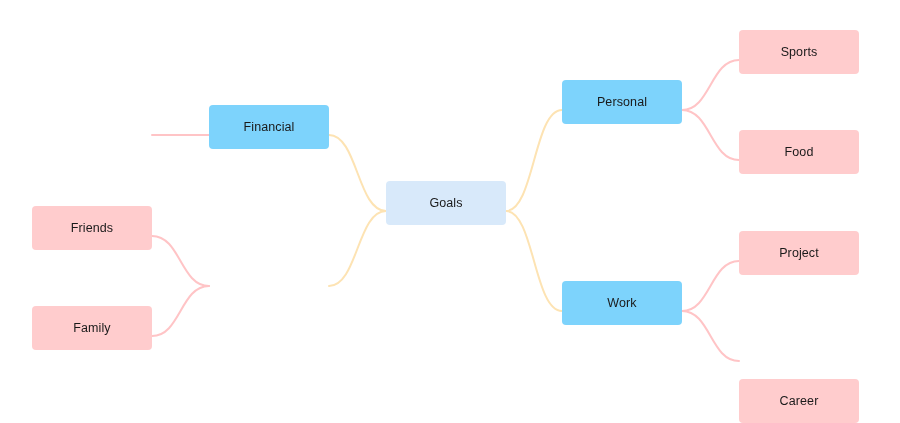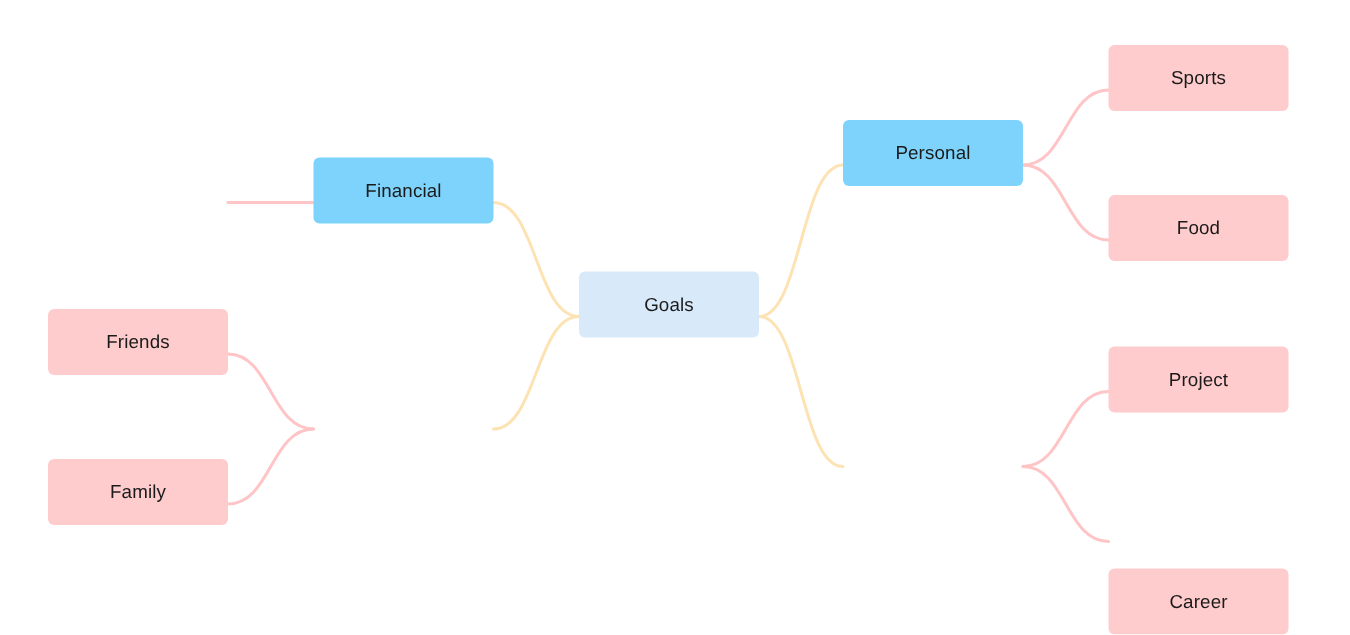--- a/index.html
+++ b/index.html
@@ -67,20 +67,23 @@
   <div class="node root" id="n-goals" style="left: 386px; top: 181px;">
     <span class="label">Goals</span>
   </div>
 
   <div class="node lvl1" id="n-financial" style="left: 209px; top: 105px;">
     <span class="label">Financial</span>
   </div>
   <div class="node lvl1" id="n-personal" style="left: 562px; top: 80px;">
     <span class="label">Personal</span>
   </div>
+  <div class="node lvl1" id="n-work" style="left: 562px; top: 281px;">
+    <span class="label">Work</span>
+  </div>
 
   <div class="node lvl2" id="n-family" style="left: 32px; top: 306px;">
     <span class="label">Family</span>
   </div>
   <div class="node lvl2" id="n-friends" style="left: 32px; top: 206px;">
     <span class="label">Friends</span>
   </div>
   <div class="node lvl2" id="n-sports" style="left: 739px; top: 30px;">
     <span class="label">Sports</span>
   </div>

